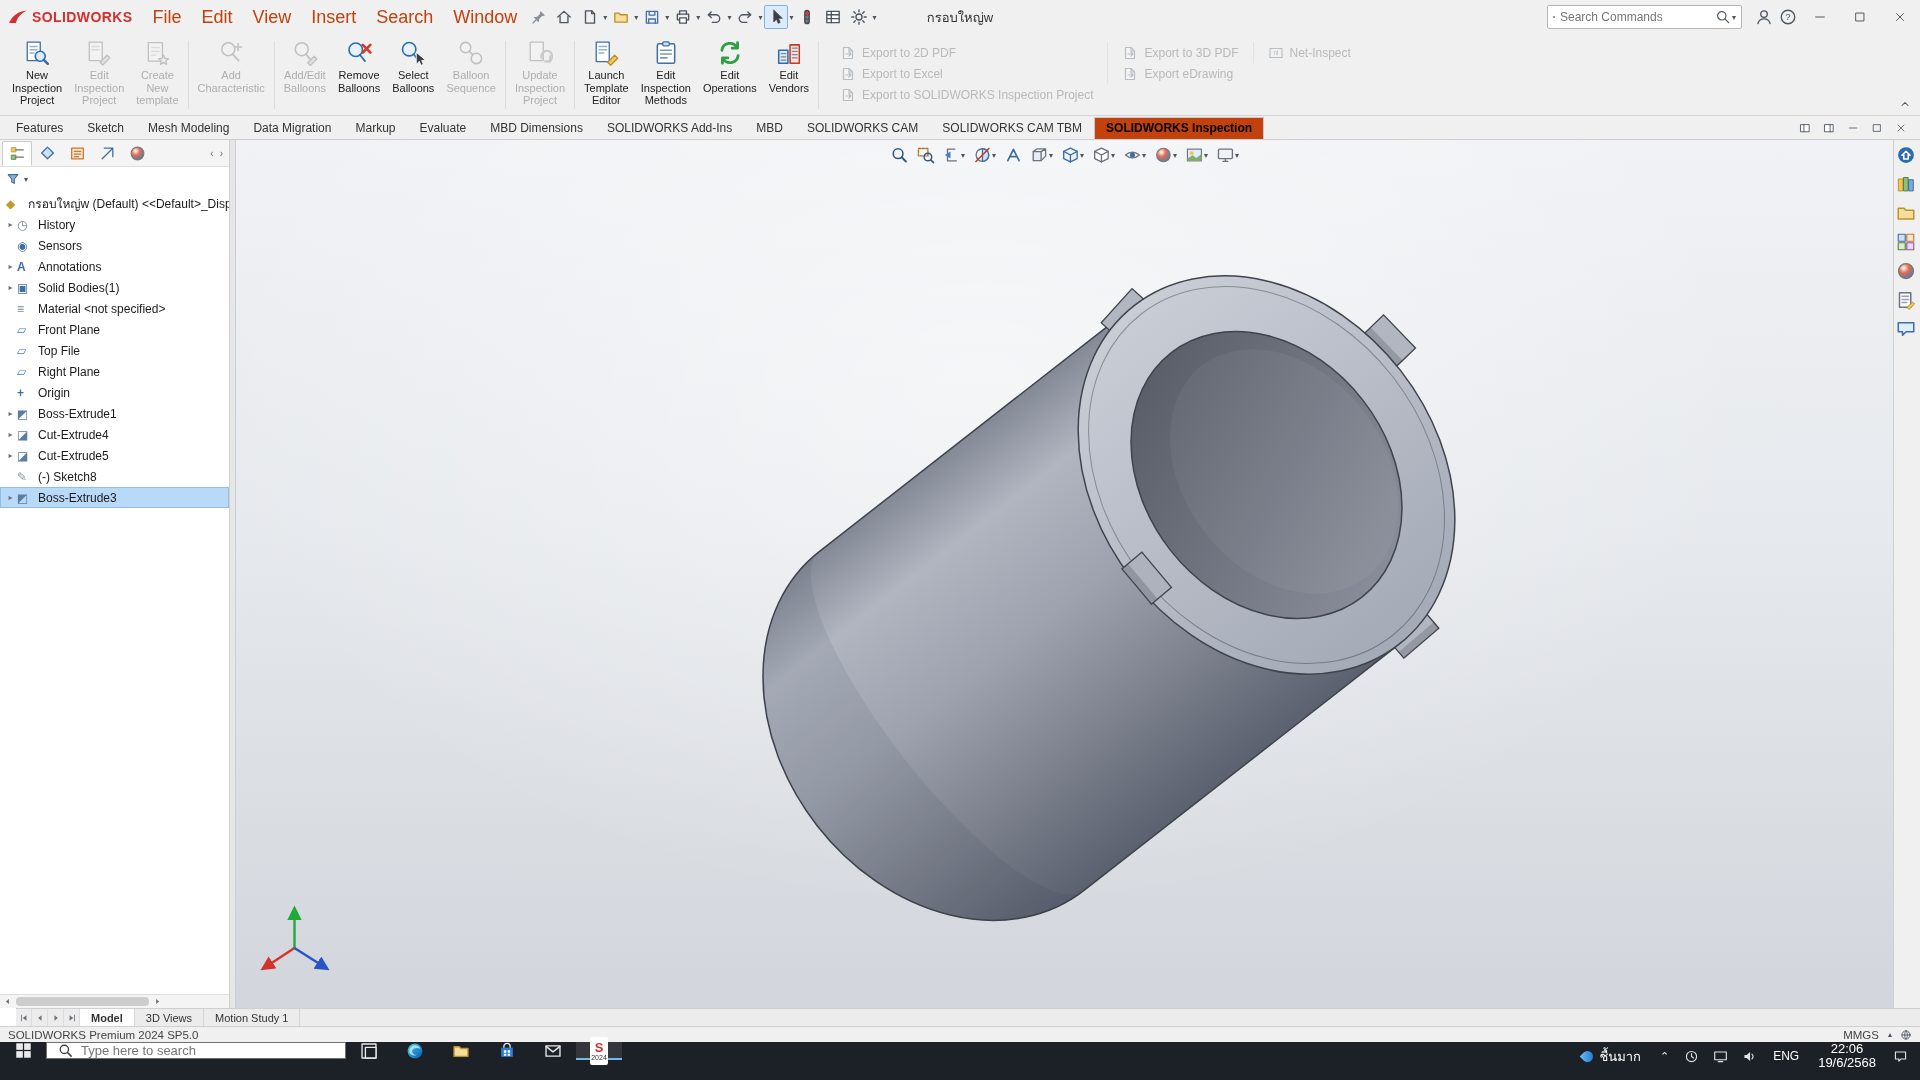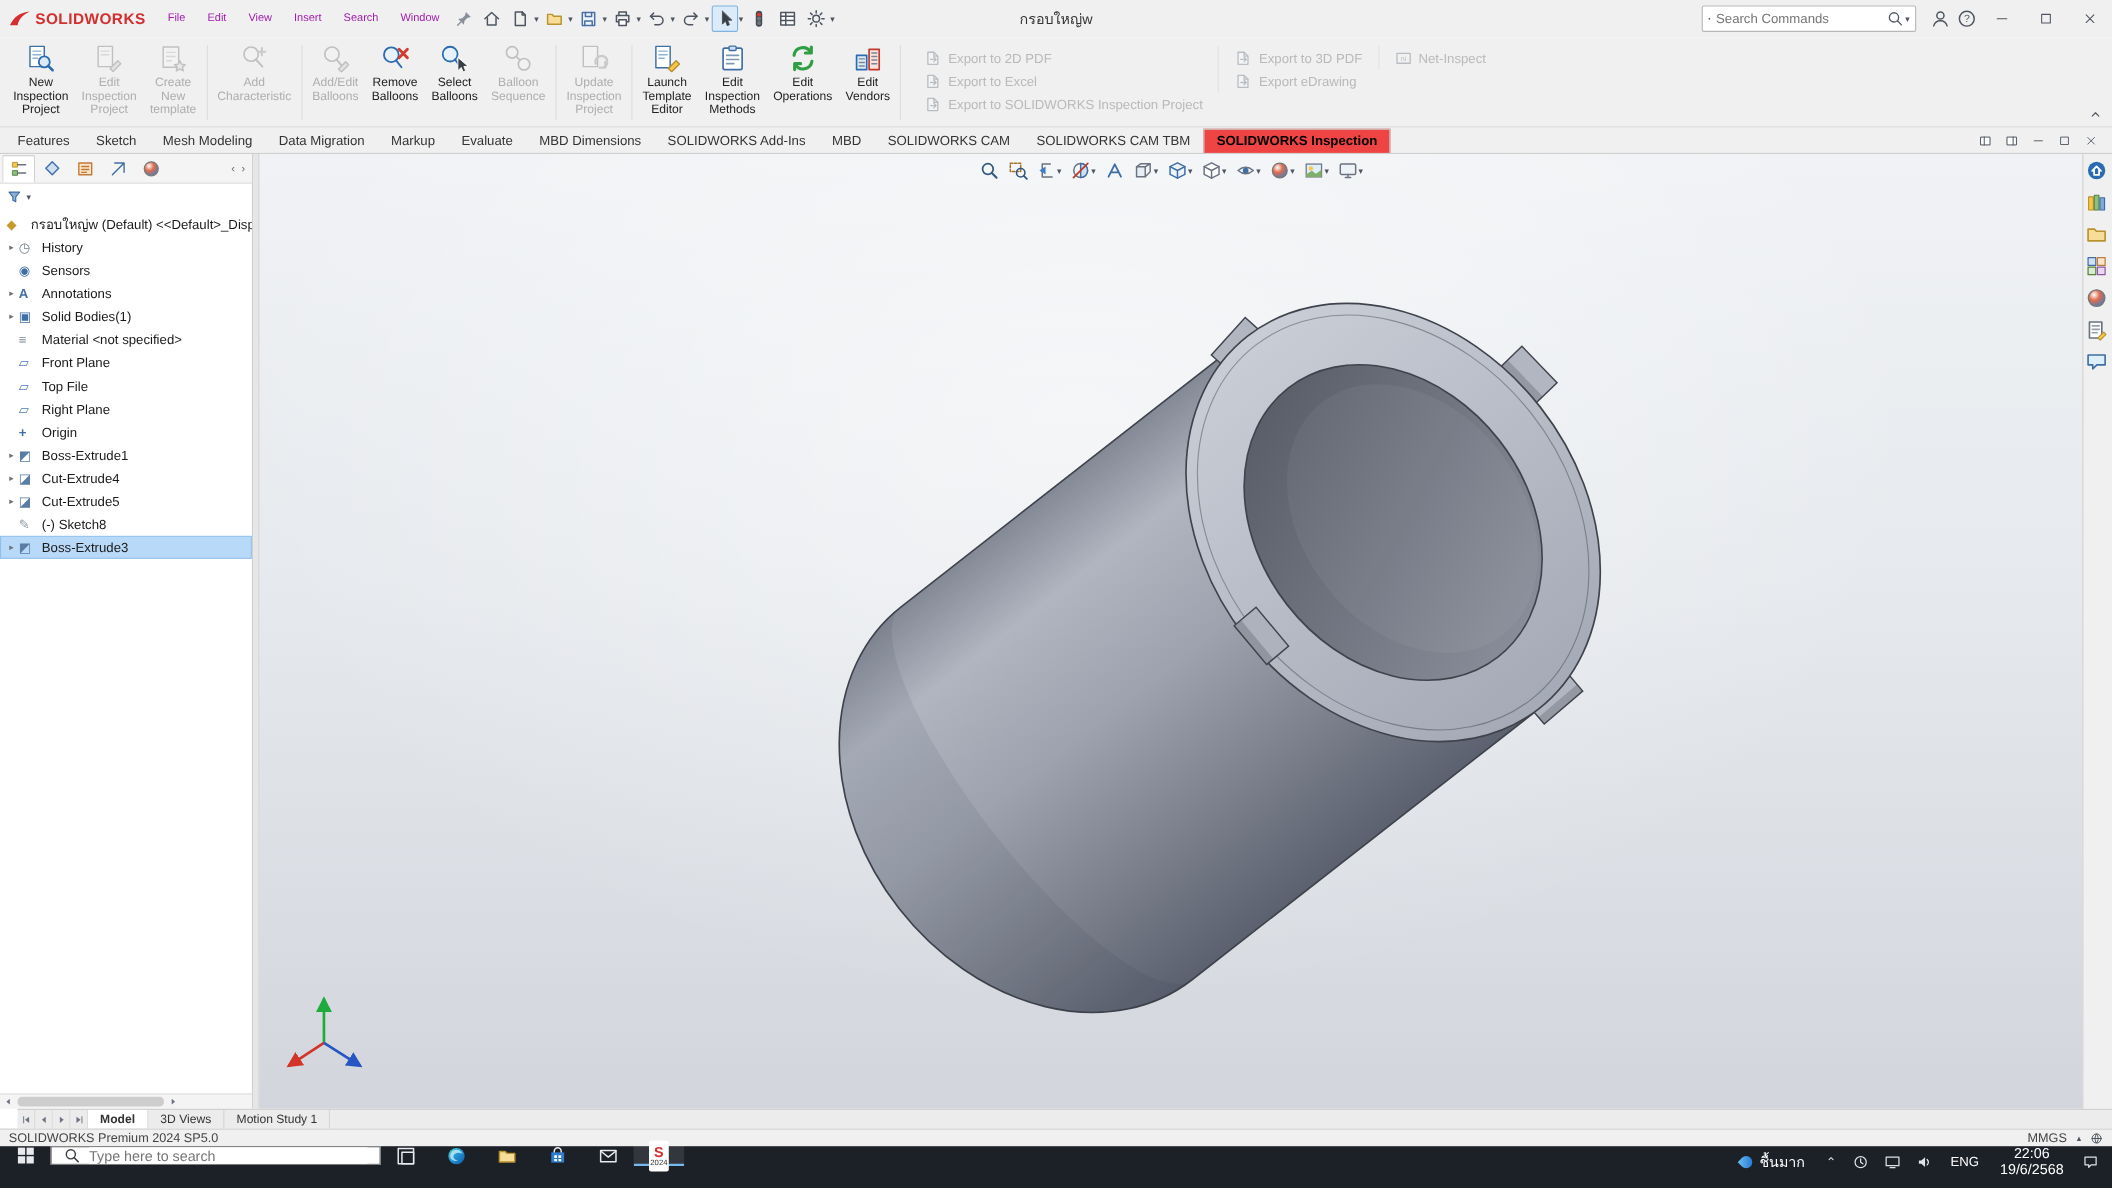--- a/index.html
+++ b/index.html
@@ -6,21 +6,21 @@
   html,body{width:1920px;height:1080px;overflow:hidden}
   body{font-family:"Liberation Sans","DejaVu Sans",sans-serif;font-size:12px;color:#222;background:#fff;position:relative}
   svg{display:block}
   .ic,.ric,.eic,.hic,.tpic,.tbic{display:inline-flex;align-items:center;justify-content:center}
 
   
   #titlebar{position:absolute;top:0;left:0;right:0;height:34px;background:#f0f0f0;display:flex;align-items:center;padding:0 0 0 8px}
   .logo-mark{width:20px;height:16px;margin-right:4px}
   .brand{color:#d32f2f;font-weight:bold;font-size:14px;letter-spacing:.4px;margin-right:10px}
   #menus{display:flex;height:100%}
-  .menu-item{padding:0 10px;line-height:34px;font-size:10px;color:#a21caf;cursor:default}
+  .menu-item{padding:0 10px;line-height:34px;font-size:18px;color:#c2410c;cursor:default}
   .tb-item{display:flex;align-items:center;margin:0 1px}
   .tbtn{width:24px;height:24px;display:inline-flex;align-items:center;justify-content:center}
   .tbtn svg{width:16px;height:16px}
   .tbtn.big svg{width:18px;height:18px}
   .tbtn.active-tool{background:#dcebf9;border:1px solid #7fb2e0;border-radius:2px}
   .caret{font-size:8px;color:#4d5560;margin-left:1px}
   .tb-title{position:absolute;left:50%;transform:translateX(-50%);font-size:13px;color:#333}
   .tb-right{margin-left:auto;display:flex;align-items:center;height:100%}
   .search-box{width:195px;height:24px;background:#fff;border:1px solid #b7b7b7;border-radius:2px;display:flex;align-items:center;padding:0 5px;margin-right:10px}
   .search-box .scope{width:16px;height:16px;margin-right:5px}
@@ -42,21 +42,21 @@
   .exp-col + .exp-col{border-left:1px solid #e2e2e2;margin-left:6px;padding-left:6px}
   .exp-btn{display:flex;align-items:center;gap:6px;height:21px;font-size:12px;color:#b9b9b9;padding:0 8px;white-space:nowrap}
   .exp-btn .eic{width:16px;height:16px;opacity:.75}
   #ribbon-collapse{position:absolute;right:6px;bottom:4px;width:18px;height:14px}
   #ribbon-collapse svg{width:12px;height:12px}
 
   
   #tabbar{position:absolute;top:116px;left:0;right:0;height:24px;background:#f0f0f0;border-bottom:1px solid #cfcfcf;display:flex;align-items:flex-end;padding-left:4px}
   #ctabs{display:flex;align-items:flex-end}
   .ctab{height:22px;line-height:21px;padding:0 11px;font-size:12px;color:#333;border:1px solid transparent;border-bottom:none;white-space:nowrap}
-  .ctab.active{background:#ef4444;border-color:#c9c9c9;font-weight:bold;color:#000}
+  .ctab.active{background:#c2410c;border-color:#c9c9c9;font-weight:bold;color:#000}
   .tab-controls{margin-left:auto;display:flex;align-items:center;gap:2px;padding:0 8px 3px 0}
   .wbtn{width:22px;height:17px;display:flex;align-items:center;justify-content:center}
   .wbtn svg{width:12px;height:12px}
 
   
   #main{position:absolute;top:140px;left:0;right:0;bottom:72px}
   #left-panel{position:absolute;left:0;top:0;width:230px;bottom:0;background:#fff;border-right:1px solid #d0d0d0;display:flex;flex-direction:column}
   .panel-tabs{height:27px;background:#f4f4f4;border-bottom:1px solid #ddd;display:flex;align-items:center;padding:0 2px;flex:0 0 auto}
   .ptab{width:30px;height:25px;display:flex;align-items:center;justify-content:center}
   .ptab svg{width:17px;height:17px}

